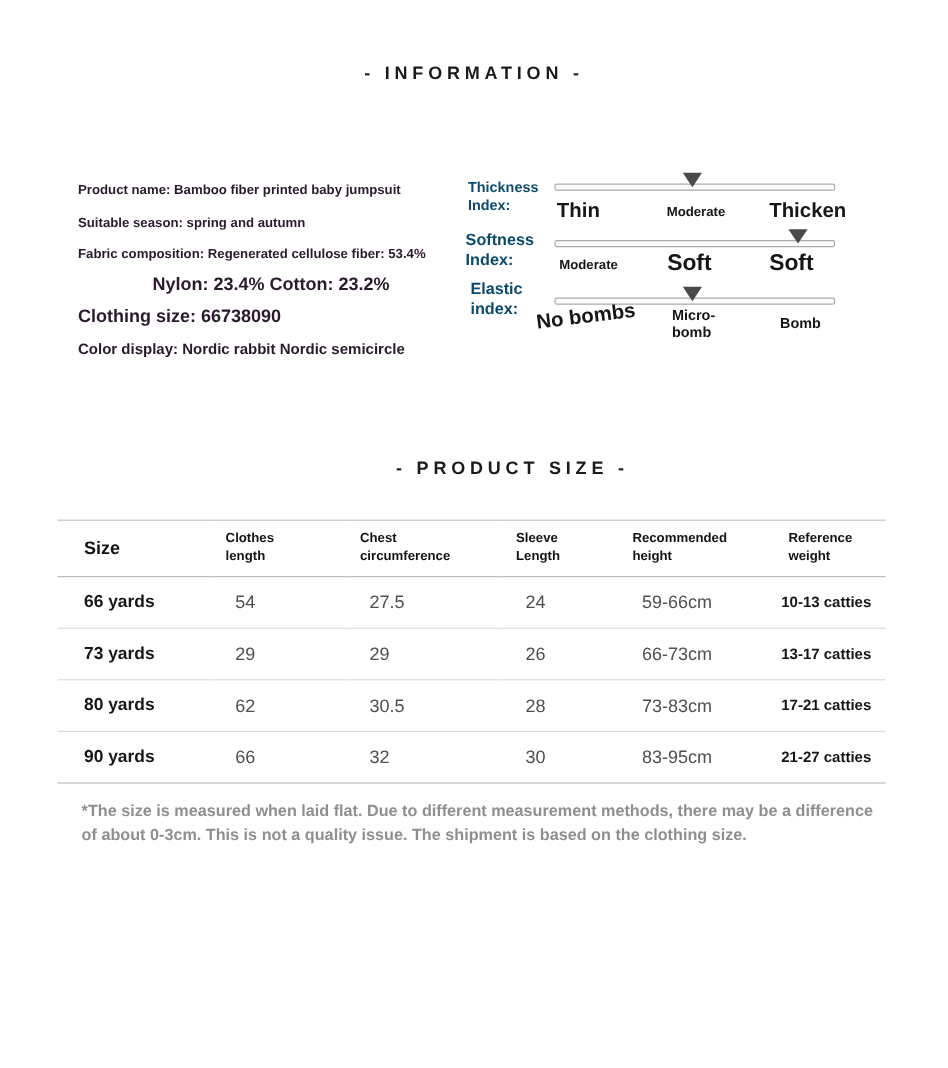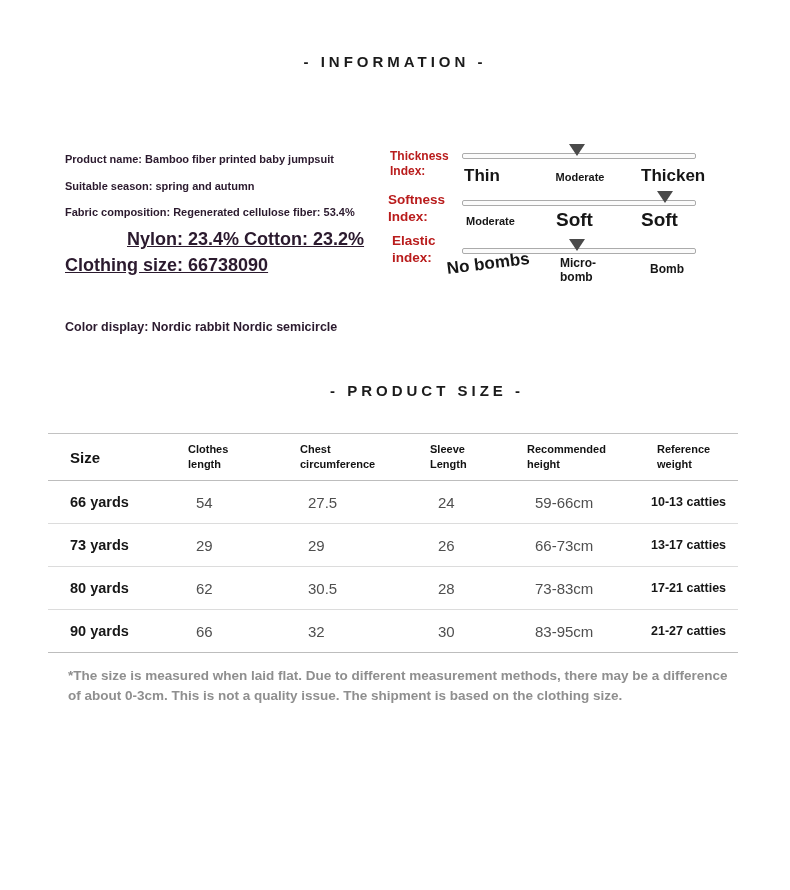--- a/index.html
+++ b/index.html
@@ -7,25 +7,25 @@
   .page{position:relative;width:790px;height:890px;background:#ffffff;overflow:hidden;color:#111;}
 
   .section-title{position:absolute;left:0;width:100%;text-align:center;margin:0;
     font-size:15px;font-weight:bold;letter-spacing:4px;color:#1b1b1b;}
   .info-title{top:53px;}
   .size-title{top:382px;padding-left:32px;}
 
   
   .detail{position:absolute;margin:0;font-weight:bold;color:#2b1a2e;white-space:nowrap;}
   .d-small{font-size:11px;}
-  .d-large{font-size:18px;text-decoration:underline;}
-  .d-mid{font-size:12.5px;margin-top:36px;}
+  .d-large{font-size:15px;}
+  .d-mid{font-size:12.5px;}
 
   
-  .index-label{position:absolute;margin:0;font-weight:bold;color:#b91c1c;
+  .index-label{position:absolute;margin:0;font-weight:bold;color:#0c4a6e;
     white-space:pre-line;line-height:1.25;}
 
   
   .slider-bar{position:absolute;left:462px;width:232px;height:4px;background:#fbfbfb;
     border:1px solid #ababab;border-radius:2px;}
   .marker{position:absolute;width:0;height:0;border-left:8px solid transparent;
     border-right:8px solid transparent;border-top:12px solid #4a4a4a;}
 
   .scale-label{position:absolute;margin:0;font-weight:bold;color:#161616;white-space:pre-line;}
   .s-big{font-size:17px;}

